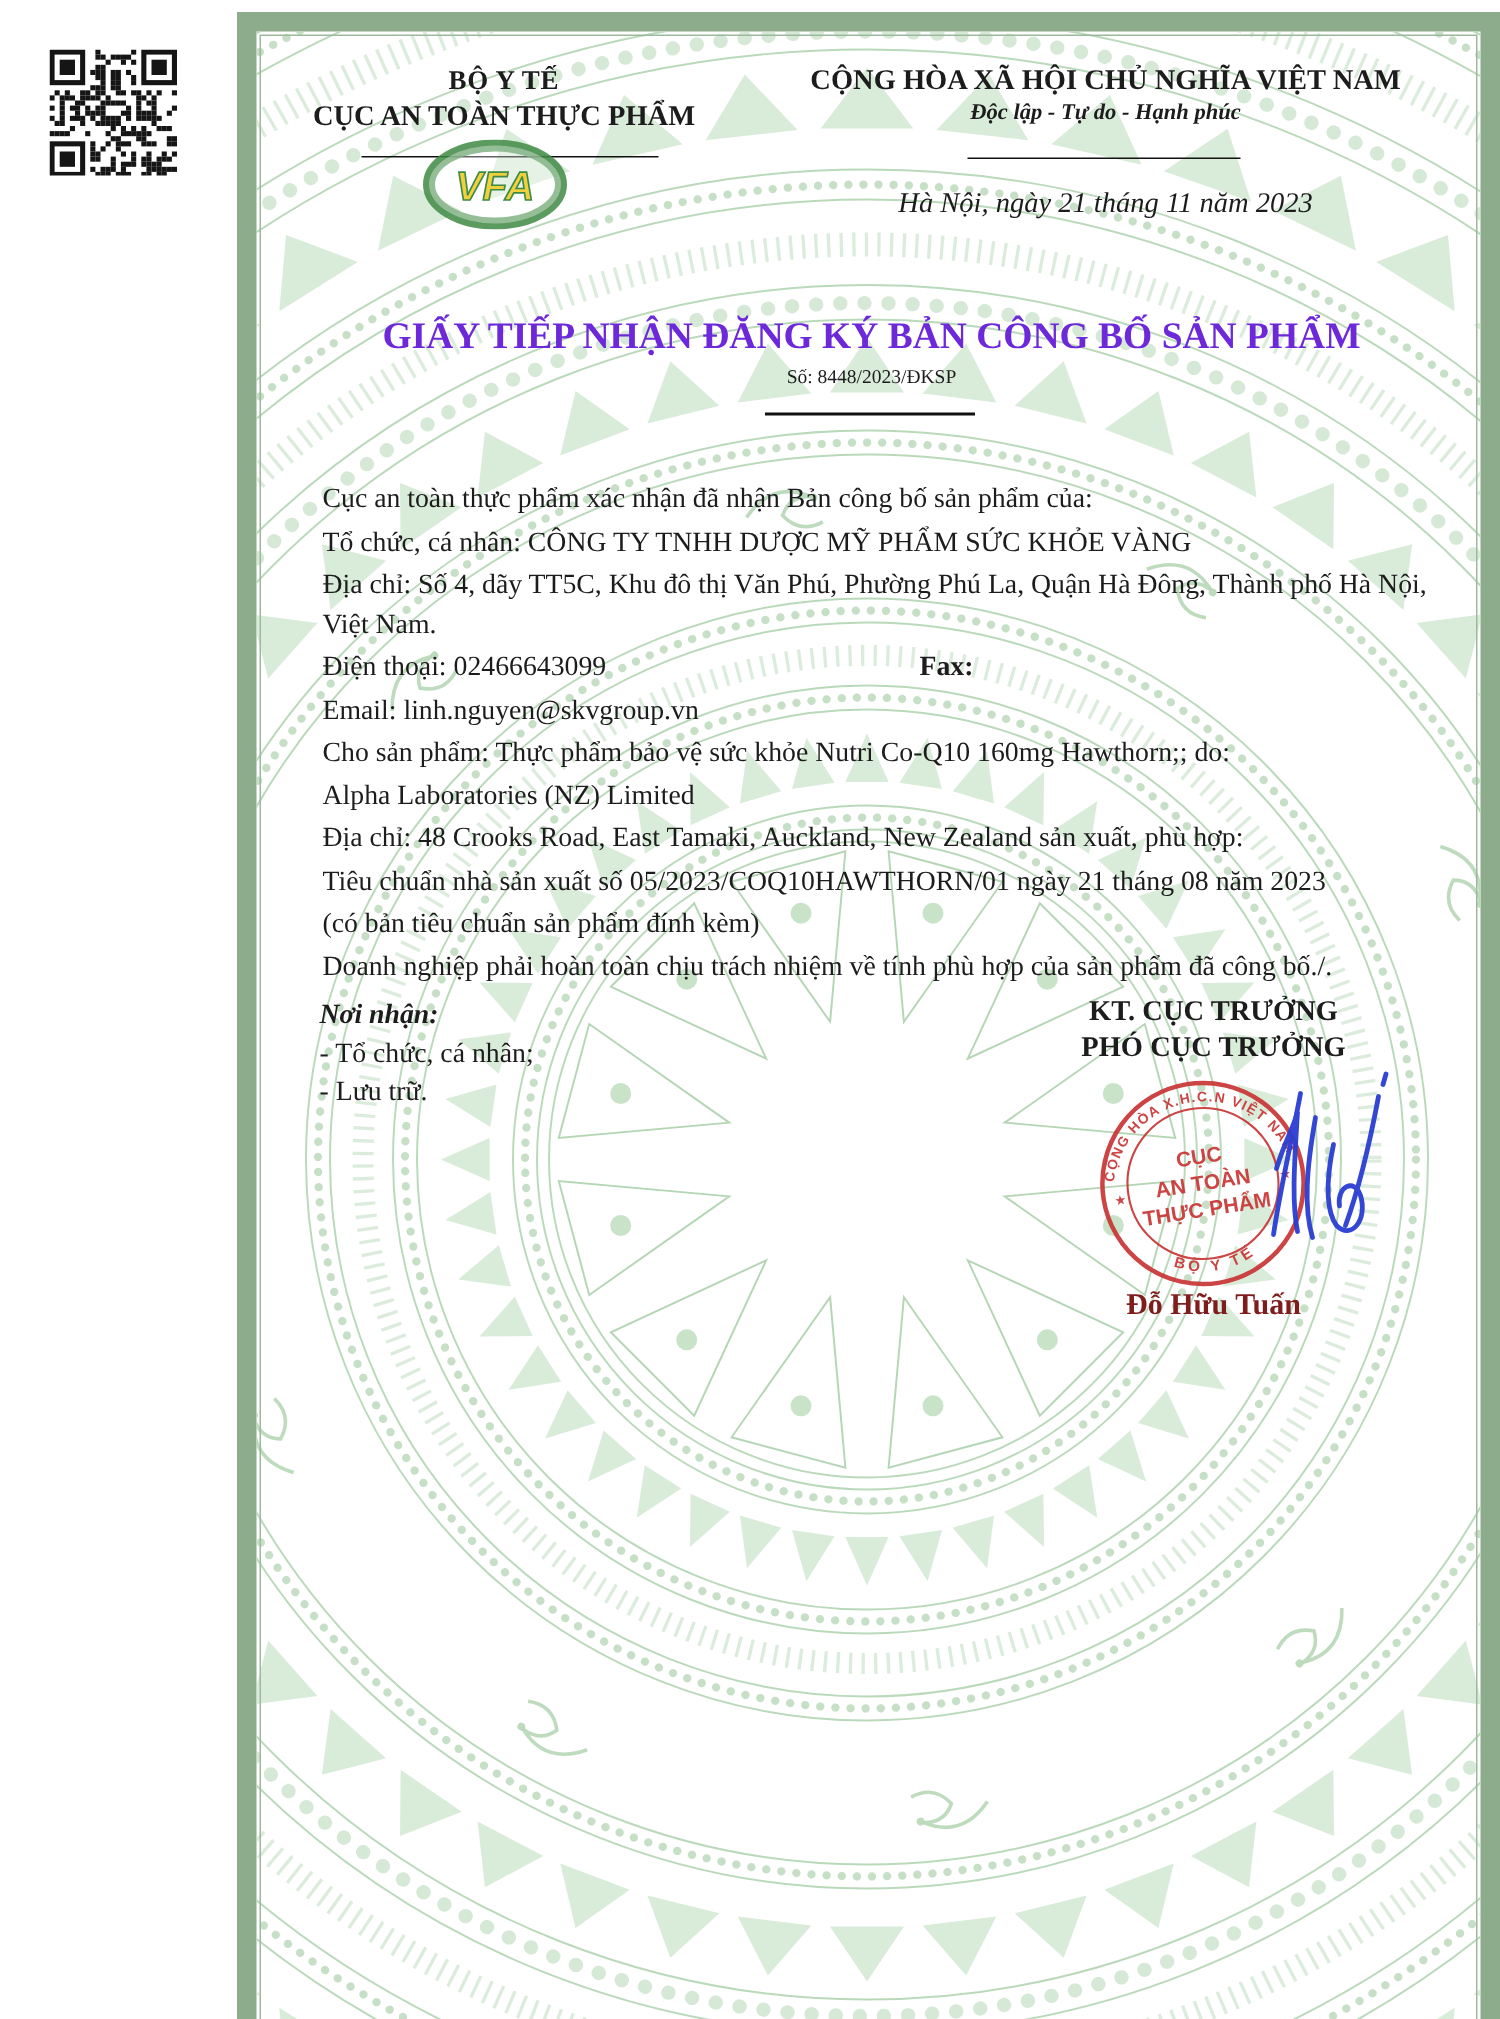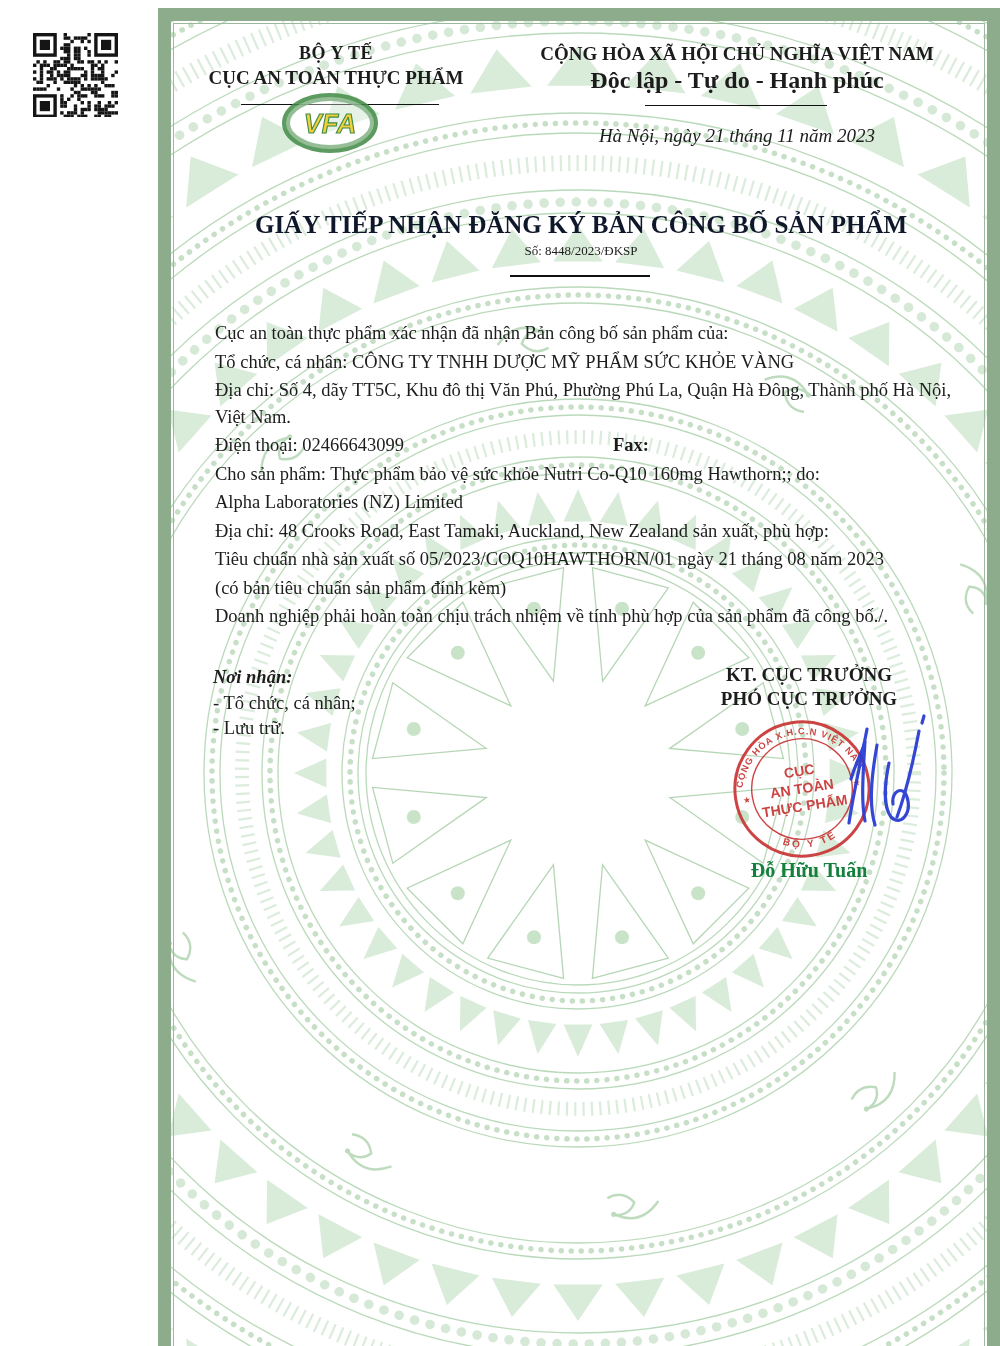--- a/index.html
+++ b/index.html
@@ -42,34 +42,34 @@
     position: absolute; left: 70px; top: 83px; width: 198px;
     border-top: 1.6px solid #111;
   }
   .vfa-logo { position: absolute; left: 110px; top: 72px; width: 98px; height: 60px; }
 
   .national-block {
     position: absolute; left: 345px; top: 22px; width: 442px;
     text-align: center;
   }
   .national-l1 { font-size: 19px; font-weight: bold; }
-  .national-l2 { font-size: 24px; font-weight: bold; margin-top: 2px; }
+  .national-l2 { font-size: 15px; font-weight: bold; margin-top: 2px; font-style: italic; }
   .motto-underline {
     position: absolute; left: 474px; top: 84px; width: 182px;
     border-top: 1.6px solid #111;
   }
   .dateline {
     position: absolute; left: 345px; top: 104px; width: 442px;
     text-align: center; font-style: italic; font-size: 19px;
   }
 
   
   .doc-title {
     position: absolute; left: 0; top: 190px; width: 820px;
-    text-align: center; font-size: 25px; font-weight: bold; color:#0f172a;
+    text-align: center; font-size: 25px; font-weight: bold; color:#6d28d9;
   }
   .doc-number {
     position: absolute; left: 0; top: 222px; width: 820px;
     text-align: center; font-size: 13px;
   }
   .number-underline {
     position: absolute; left: 339px; top: 254px; width: 140px;
     border-top: 2.5px solid #111;
   }
 
@@ -89,21 +89,21 @@
   }
   .recipients-label { font-weight: bold; font-style: italic; }
   .recipient-item { margin-top: 1px; }
 
   .signer-block {
     position: absolute; left: 482px; top: 642px; width: 312px;
     text-align: center; font-size: 19px; font-weight: bold; line-height: 24px;
   }
   .signer-name {
     position: absolute; left: 482px; top: 838px; width: 312px;
-    text-align: center; font-size: 20px; font-weight: bold; color:#15803d;
+    text-align: center; font-size: 20px; font-weight: bold; color:#7f1d1d;
   }
 
   .stamp-svg { position: absolute; left: 556px; top: 693px; width: 150px; height: 150px; }
   .signature-svg { position: absolute; left: 640px; top: 682px; width: 125px; height: 155px; }
 
   
   #qr-svg { position: absolute; left: 33px; top: 33px; }
 </style>
 </head>
 <body>
@@ -658,20 +658,21 @@
     <div class="number-underline"></div>
 
     <div class="body-text">
       <p>Cục an toàn thực phẩm xác nhận đã nhận Bản công bố sản phẩm của:</p>
       <p>Tổ chức, cá nhân: CÔNG TY TNHH DƯỢC MỸ PHẨM SỨC KHỎE VÀNG</p>
       <p>Địa chỉ: Số 4, dãy TT5C, Khu đô thị Văn Phú, Phường Phú La, Quận Hà Đông, Thành phố Hà Nội, Việt Nam.</p>
       <p class="fax-row">
         <span>Điện thoại: 02466643099</span>
         <span class="fax-label">Fax:</span>
       </p>
+      <p>Email: linh.nguyen@skvgroup.vn</p>
       <p>Cho sản phẩm: Thực phẩm bảo vệ sức khỏe Nutri Co-Q10 160mg Hawthorn;; do:</p>
       <p>Alpha Laboratories (NZ) Limited</p>
       <p>Địa chỉ: 48 Crooks Road, East Tamaki, Auckland, New Zealand sản xuất, phù hợp:</p>
       <p>Tiêu chuẩn nhà sản xuất số 05/2023/COQ10HAWTHORN/01 ngày 21 tháng 08 năm 2023</p>
       <p>(có bản tiêu chuẩn sản phẩm đính kèm)</p>
       <p>Doanh nghiệp phải hoàn toàn chịu trách nhiệm về tính phù hợp của sản phẩm đã công bố./.</p>
     </div>
 
     <div class="recipients">
       <div class="recipients-label">Nơi nhận:</div>

